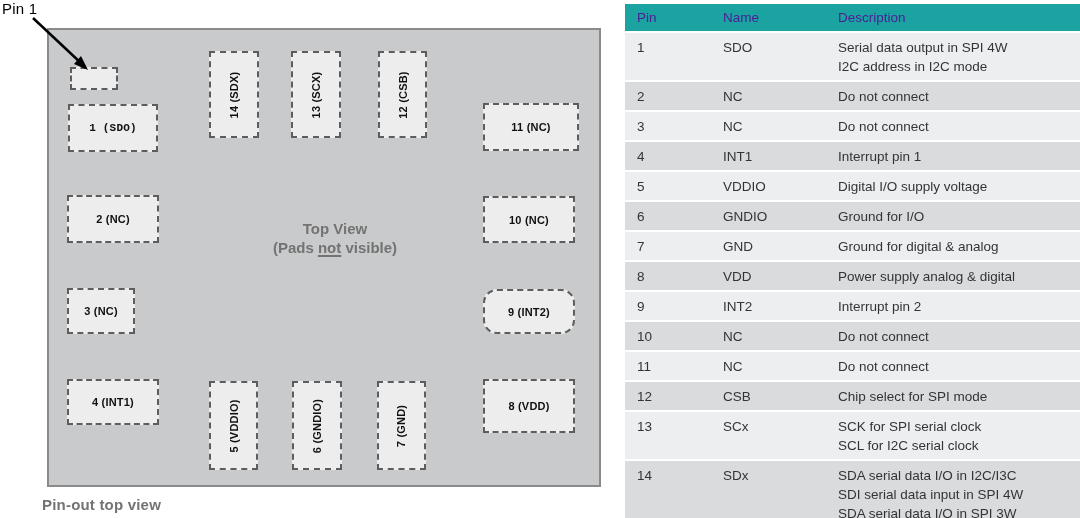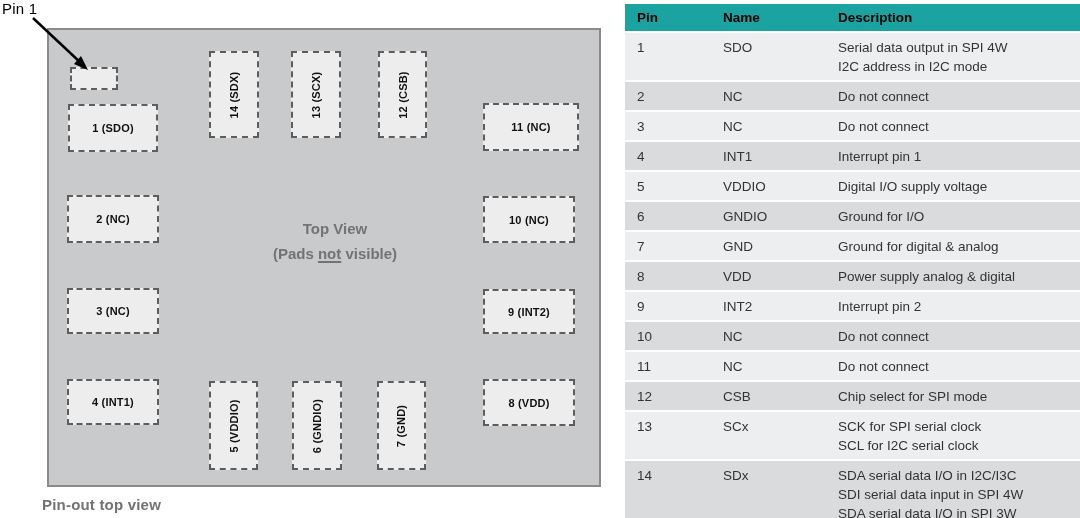--- a/index.html
+++ b/index.html
@@ -45,41 +45,41 @@
     background: #ededed;
     border: 2px dashed #5d5d5d;
     display: flex; align-items: center; justify-content: center;
   }
   .pad-label {
     font-size: 11px; font-weight: bold; color: #111;
     white-space: nowrap; letter-spacing: 0.2px;
   }
   .pad.vert .pad-label { transform: rotate(-90deg); }
 
-  .pad-1  { left: 68px;  top: 104px; width: 90px; height: 48px; }
+  .pad-1  { left: 68px;  top: 104px; width: 90px; height: 48px; font-family: Liberation Mono, monospace; }
   .pad-2  { left: 67px;  top: 195px; width: 92px; height: 48px; }
-  .pad-3  { left: 67px;  top: 288px; width: 92px; height: 46px; }
+  .pad-3  { left: 67px;  top: 288px; width: 68px; height: 46px; }
   .pad-4  { left: 67px;  top: 379px; width: 92px; height: 46px; }
   .pad-5  { left: 209px; top: 381px; width: 49px; height: 89px; }
   .pad-6  { left: 292px; top: 381px; width: 50px; height: 89px; }
   .pad-7  { left: 377px; top: 381px; width: 49px; height: 89px; }
-  .pad-8  { left: 483px; top: 379px; width: 92px; height: 47px; }
-  .pad-9  { left: 483px; top: 289px; width: 92px; height: 45px; }
+  .pad-8  { left: 483px; top: 379px; width: 92px; height: 54px; }
+  .pad-9  { left: 483px; top: 289px; width: 92px; height: 45px; border-radius: 14px; }
   .pad-10 { left: 483px; top: 196px; width: 92px; height: 47px; }
   .pad-11 { left: 483px; top: 103px; width: 96px; height: 48px; justify-content: center; }
   .pad-12 { left: 378px; top: 51px;  width: 49px; height: 87px; }
   .pad-13 { left: 291px; top: 51px;  width: 50px; height: 87px; }
   .pad-14 { left: 209px; top: 51px;  width: 50px; height: 87px; }
 
   .center-text {
     position: absolute; left: 47px; top: 220px; width: 576px;
     text-align: center; color: #737373;
   }
   .center-text .line1 { font-size: 15px; font-weight: bold; }
-  .center-text .line2 { font-size: 15px; font-weight: bold; margin-top: 8px; }
+  .center-text .line2 { font-size: 15px; font-weight: bold; margin-top: 2px; }
   .center-text .underlined { text-decoration: underline; text-decoration-thickness: 2px; text-underline-offset: 2px; }
 
   .caption {
     position: absolute; left: 42px; top: 496px;
     font-size: 15px; font-weight: bold; color: #737373;
     letter-spacing: 0.2px;
   }
 
   
   .pin-table {
@@ -87,21 +87,21 @@
     width: 455px;
     font-size: 13.5px; color: #333436;
   }
   .trow, .thead {
     display: grid;
     grid-template-columns: 86px 115px 1fr;
     border-bottom: 2px solid #ffffff;
   }
   .thead {
     background: #1aa3a0;
-    color: #000000; font-weight: bold;
+    color: #4c1d95; font-weight: normal;
   }
   .thead .cell { padding: 5px 0 5px 12px; line-height: 17px; }
   .trow .cell { padding: 4.5px 0 4.5px 12px; line-height: 19px; }
   .trow.light { background: #eceeef; }
   .trow.dark  { background: #d9dbdc; }
   .desc-cell div { line-height: 19px; }
 </style>
 </head>
 <body>
 

